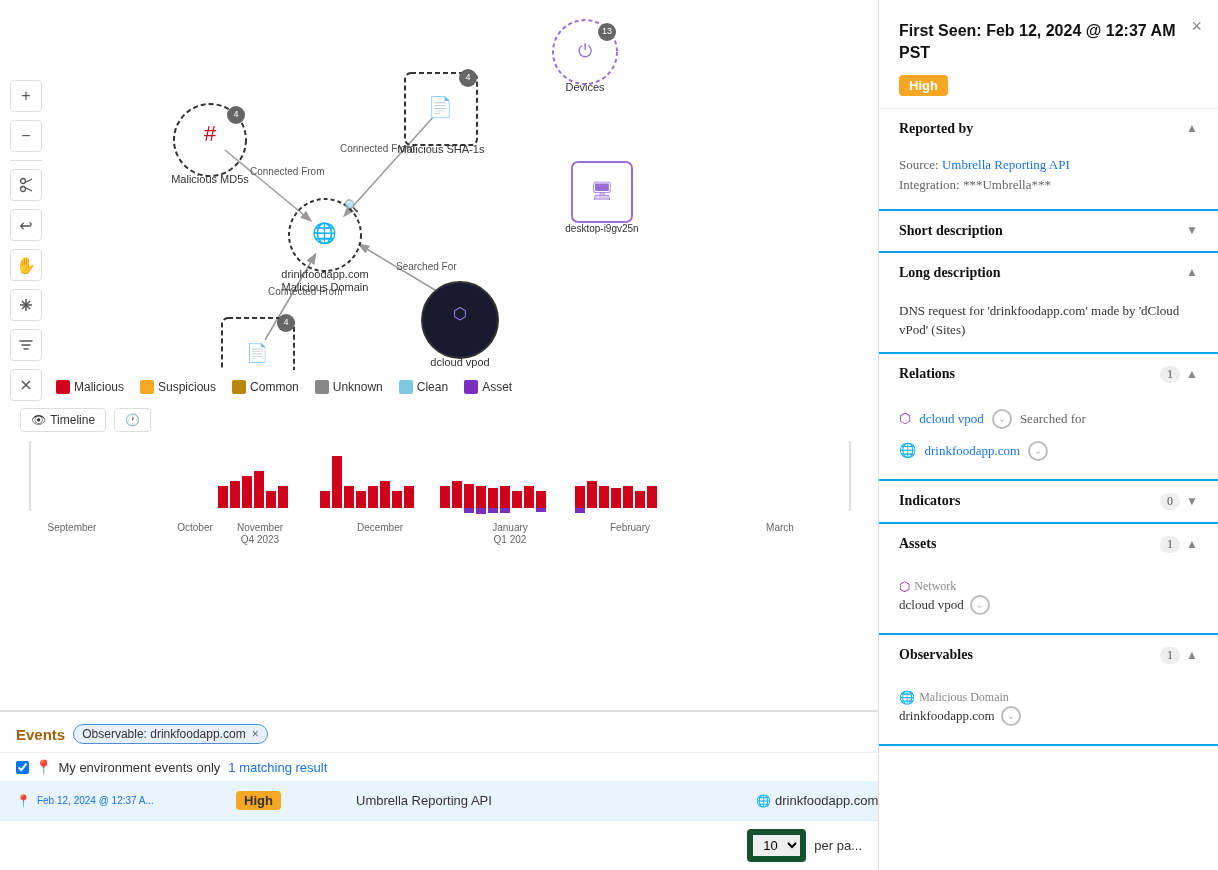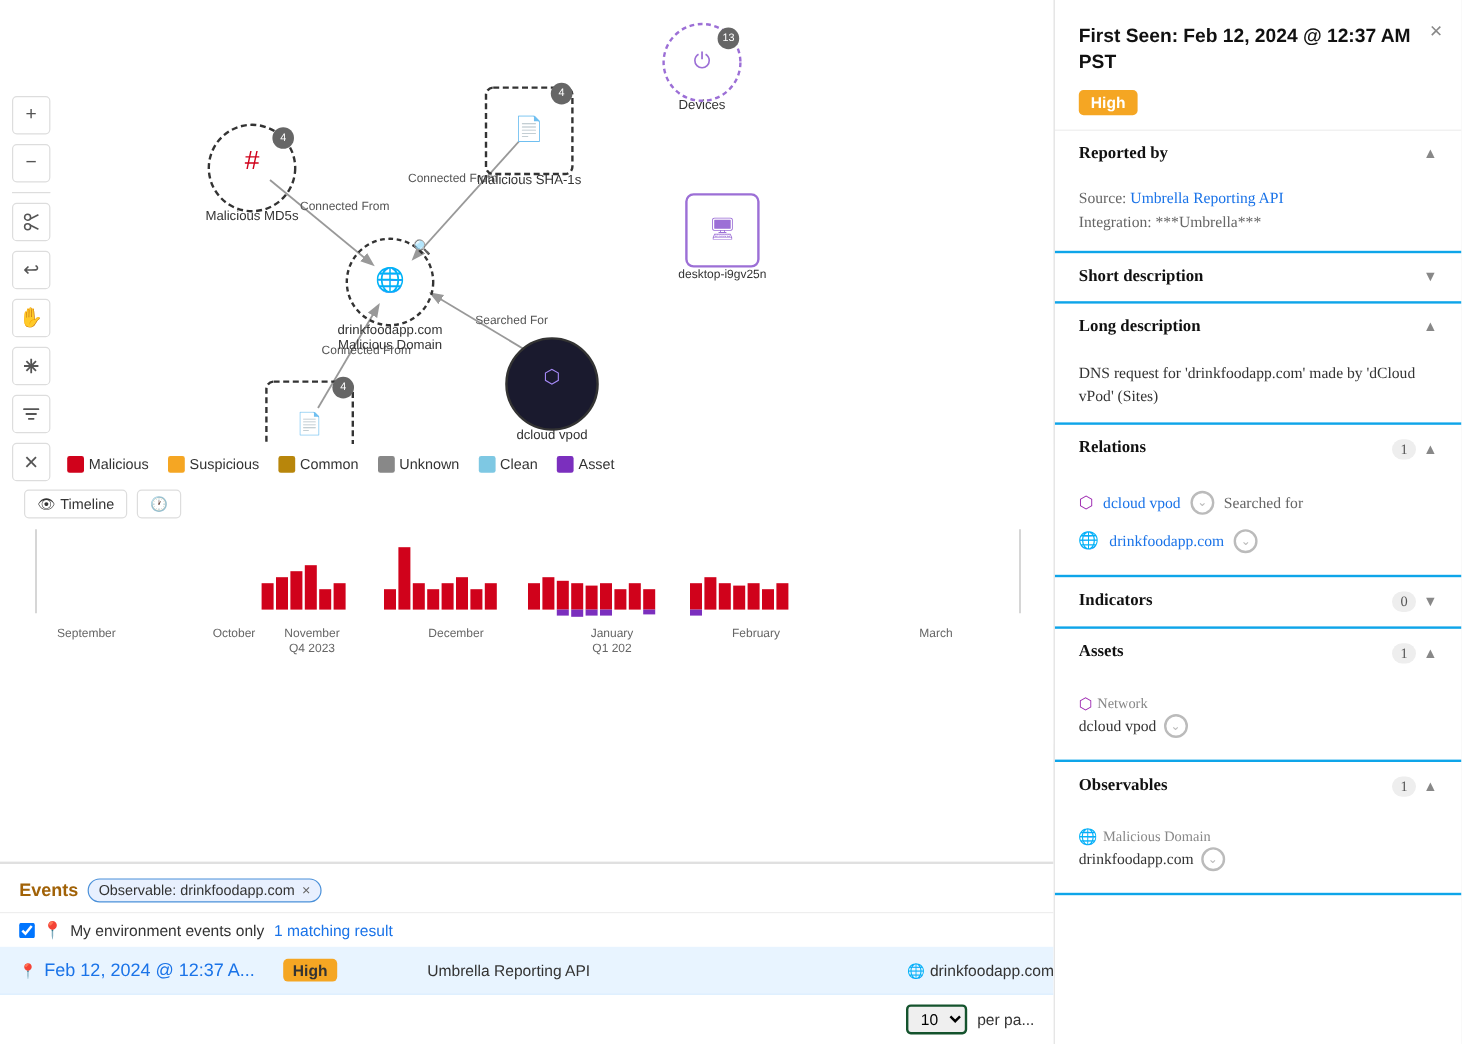--- a/index.html
+++ b/index.html
@@ -33,24 +33,24 @@
     .filter-tag { display: flex; align-items: center; gap: 4px; background: #e8f0fe; border: 1px solid #4a90d9; border-radius: 12px; padding: 2px 8px; font-size: 12px; color: #333; }
     .filter-tag-close { cursor: pointer; color: #666; margin-left: 2px; }
     .events-sub { display: flex; align-items: center; gap: 8px; padding: 6px 16px; }
     .checkbox-label { display: flex; align-items: center; gap: 6px; font-size: 13px; color: #333; }
     .match-count { font-size: 13px; color: #1a73e8; }
     .events-table { width: 100%; }
     .events-table-header { display: grid; grid-template-columns: 220px 120px 220px 180px 1fr; padding: 6px 16px; border-bottom: 1px solid #eee; }
     .events-table-header span { font-size: 12px; font-weight: 600; color: #666; text-transform: uppercase; letter-spacing: 0.03em; }
     .events-table-row { display: grid; grid-template-columns: 220px 120px 220px 180px 1fr; padding: 10px 16px; background: #e8f4ff; border-bottom: 1px solid #dbeeff; align-items: center; }
     .events-table-row span { font-size: 13px; color: #333; }
-    .events-table-row .date-link { color: #1a73e8; text-decoration: none; font-size: 15px; }
+    .events-table-row .date-link { color: #1a73e8; text-decoration: none; font-size: 10px; }
     .severity-badge { background: #f5a623; color: #fff; border-radius: 4px; padding: 2px 8px; font-size: 12px; font-weight: 600; display: inline-block; }
     .pagination { display: flex; align-items: center; justify-content: flex-end; padding: 8px 16px; gap: 8px; font-size: 13px; color: #333; }
-    .pagination-select { border: 2px solid #14532d; border-radius: 4px; padding: 2px 6px; font-size: 13px; }
+    .pagination-select { border: 6px solid #14532d; border-radius: 4px; padding: 2px 6px; font-size: 13px; }
 
     
     .right-panel { width: 340px; background: #fff; border-left: 1px solid #e0e0e0; overflow-y: auto; position: relative; flex-shrink: 0; }
     .right-panel-header { padding: 20px 20px 12px; border-bottom: 1px solid #eee; position: relative; }
     .right-panel-title { font-size: 16px; font-weight: 600; color: #111; line-height: 1.4; }
     .close-btn { position: absolute; right: 16px; top: 16px; cursor: pointer; font-size: 18px; color: #888; }
     .severity-high { background: #f5a623; color: #fff; border-radius: 4px; padding: 3px 10px; font-size: 13px; font-weight: 600; display: inline-block; margin-top: 10px; }
 
     .right-section { border-bottom: 2px solid #0ea5e9; font-family: Liberation Serif, serif; }
     .right-section-header { display: flex; align-items: center; justify-content: space-between; padding: 12px 20px; cursor: pointer; }

